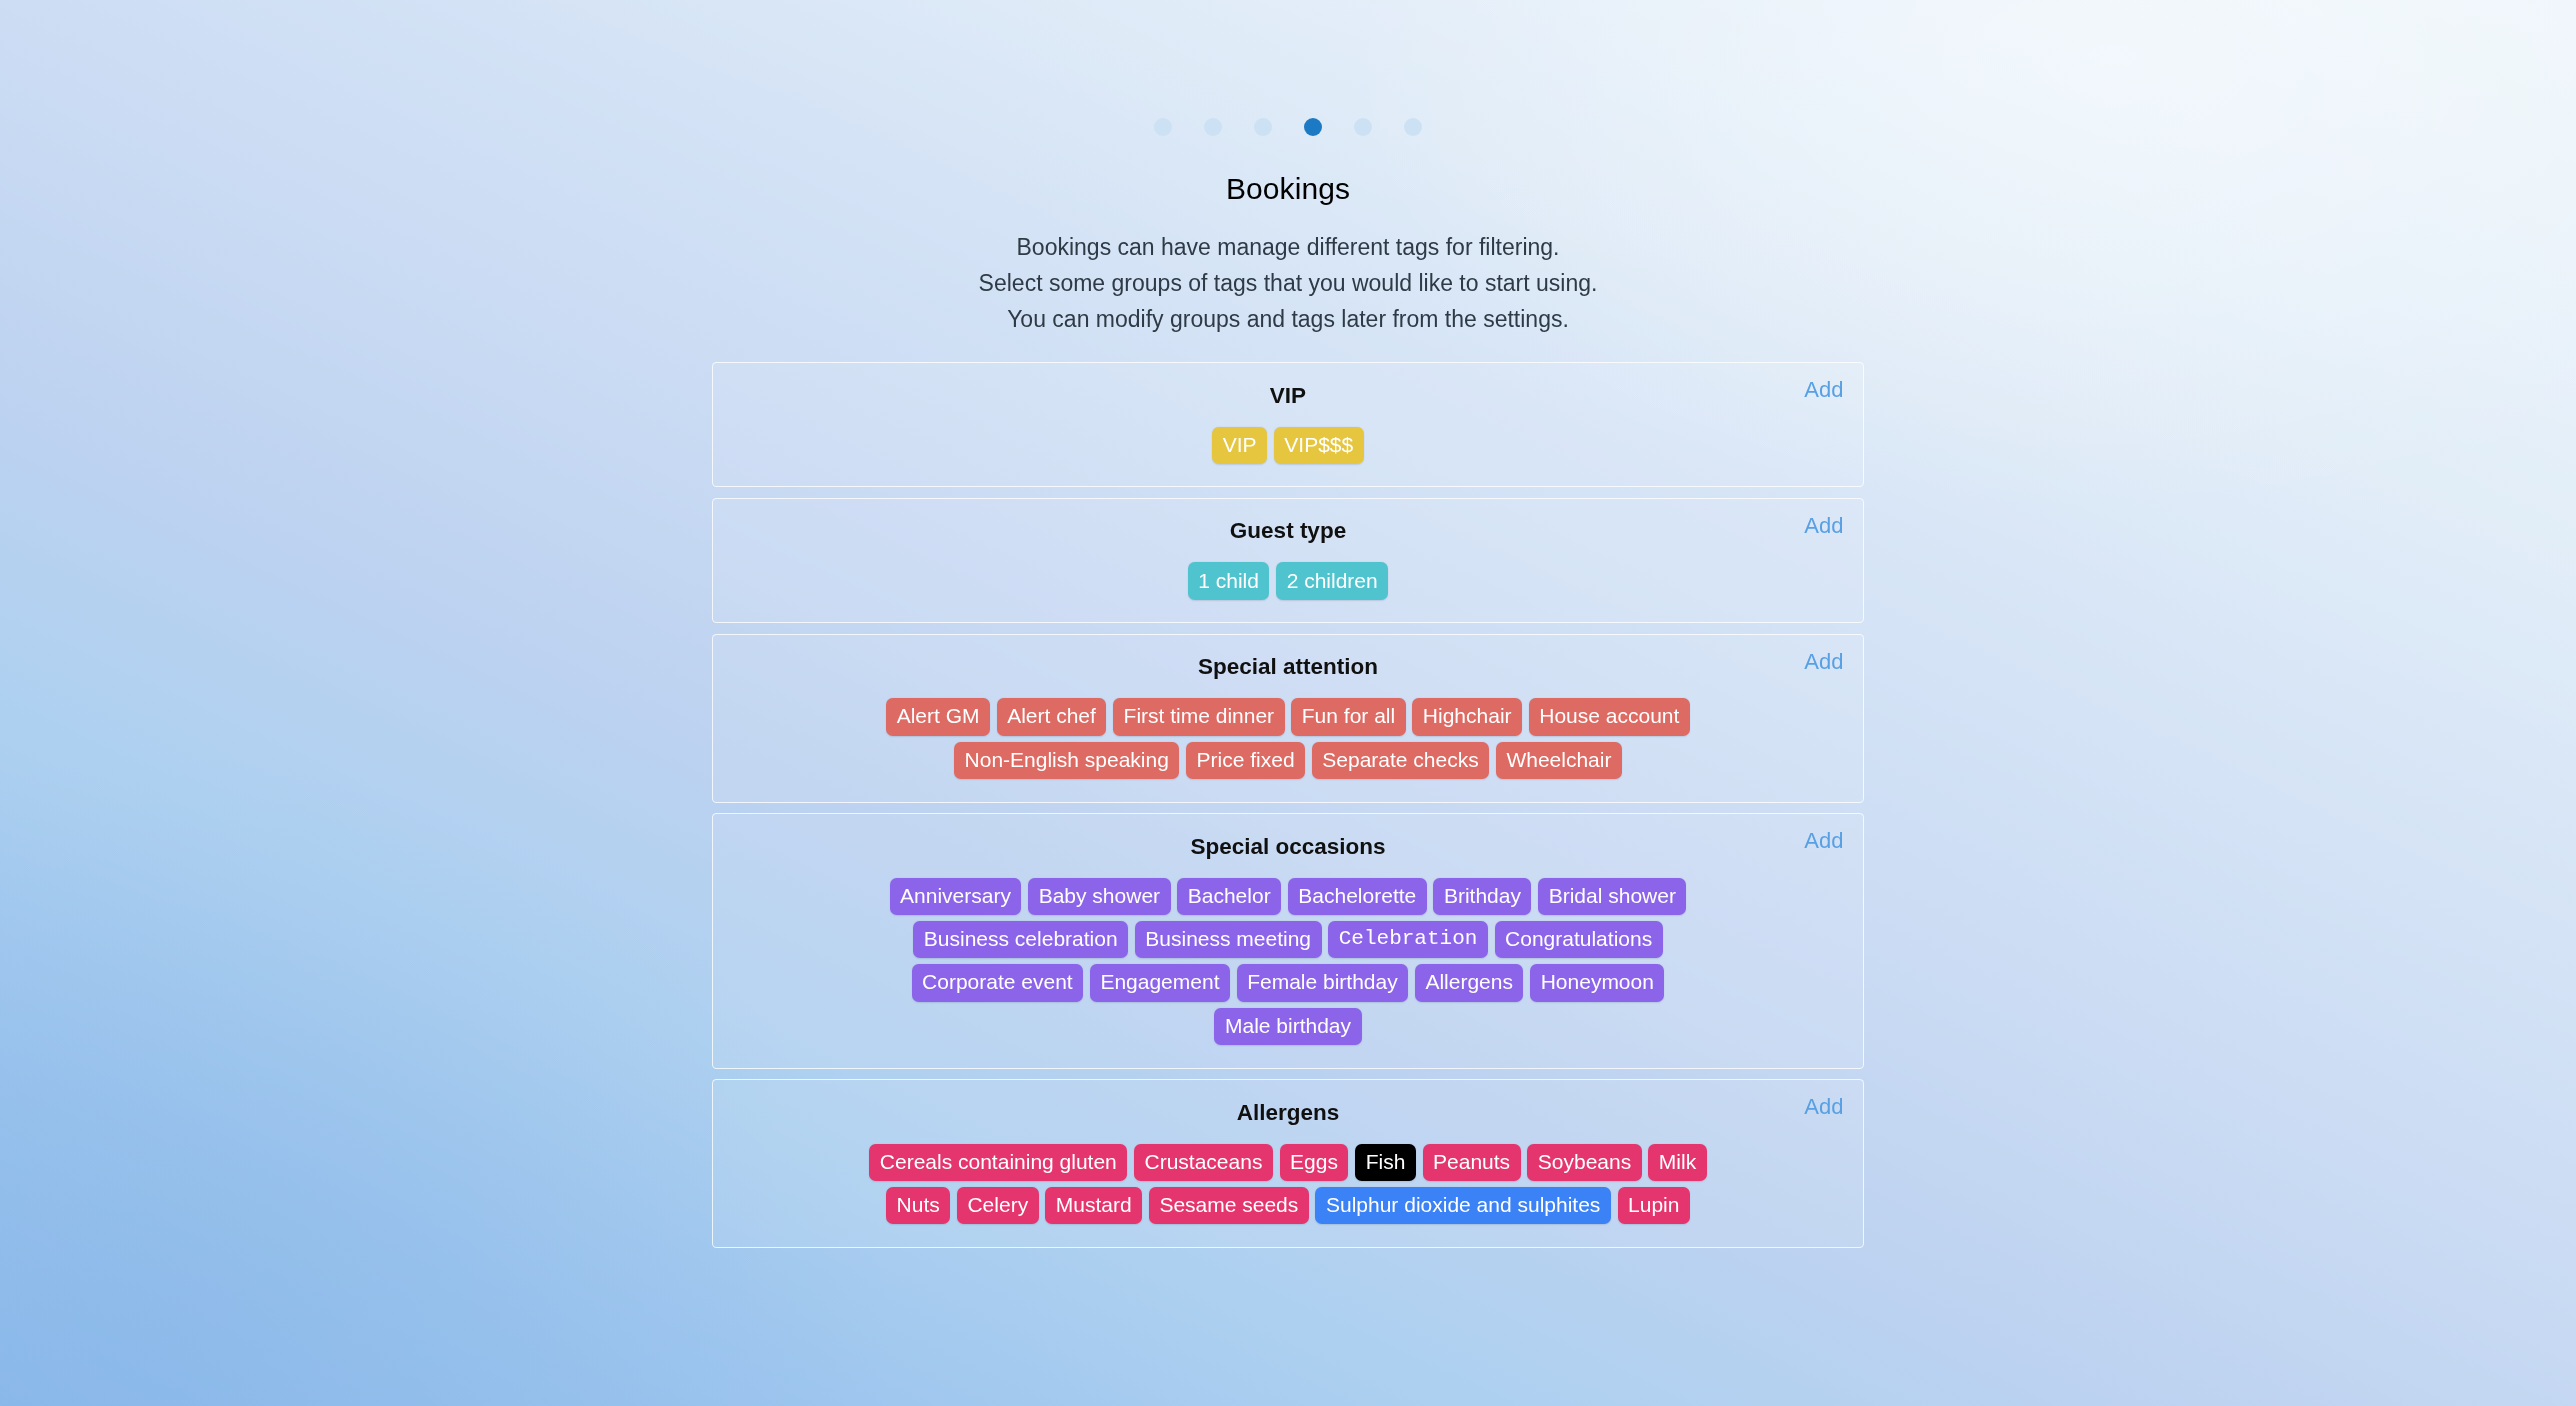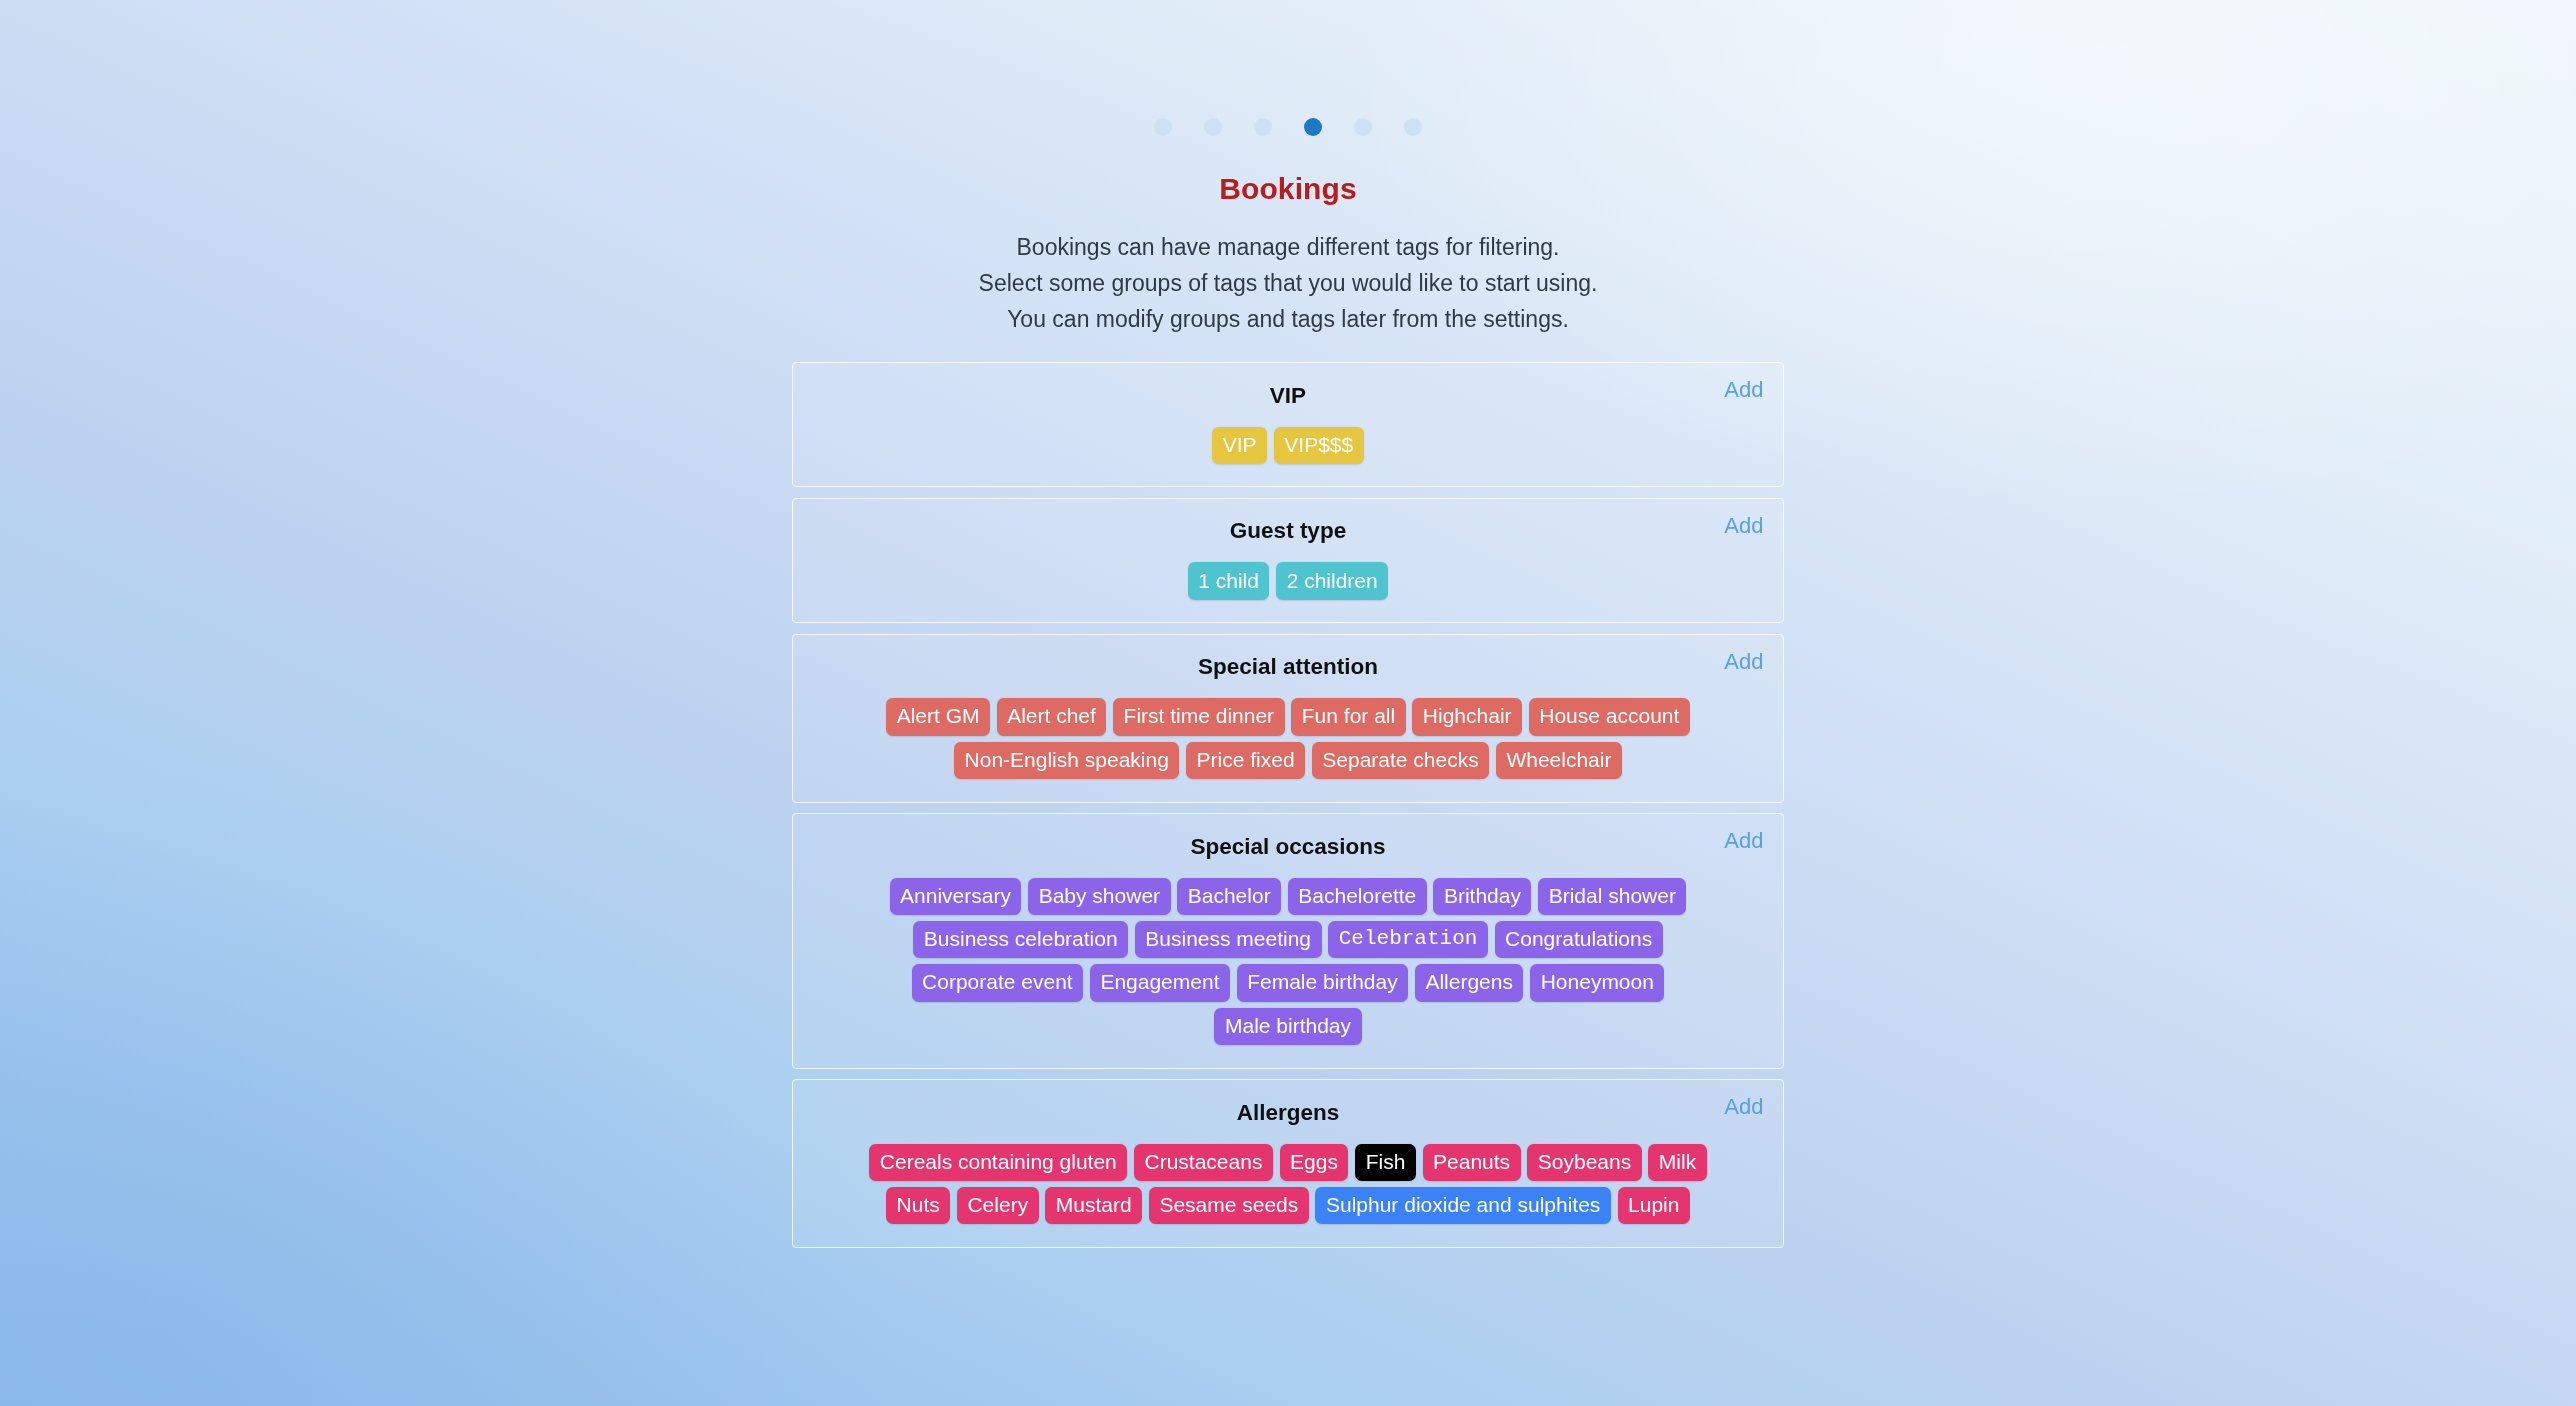--- a/index.html
+++ b/index.html
@@ -69,39 +69,39 @@
     background: #cce2f4;
   }
   .dot.active {
     background: #1c7ac4;
   }
 
   
   .page-title {
     margin-top: 36px;
     font-size: 30px;
-    font-weight: 700;
-    color: #b91c1c;
+    font-weight: 400;
+    color: #000000;
     letter-spacing: 0.1px;
   }
 
   .intro {
     margin-top: 22.5px;
     text-align: center;
     font-size: 23px;
     line-height: 36px;
     color: #2e3a45;
     font-weight: 400;
   }
   .intro span { display: block; }
 
   
   .groups {
     margin-top: 25.5px;
-    width: 992px;
+    width: 1152px;
     display: flex;
     flex-direction: column;
     gap: 10.5px;
   }
 
   .group-card {
     position: relative;
     border: 1.5px solid rgba(255,255,255,0.78);
     border-radius: 4.5px;
     background: rgba(255,255,255,0.10);

